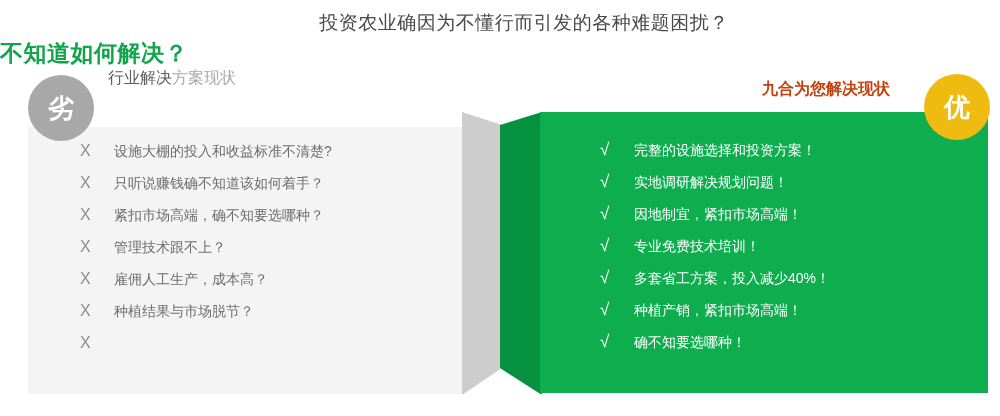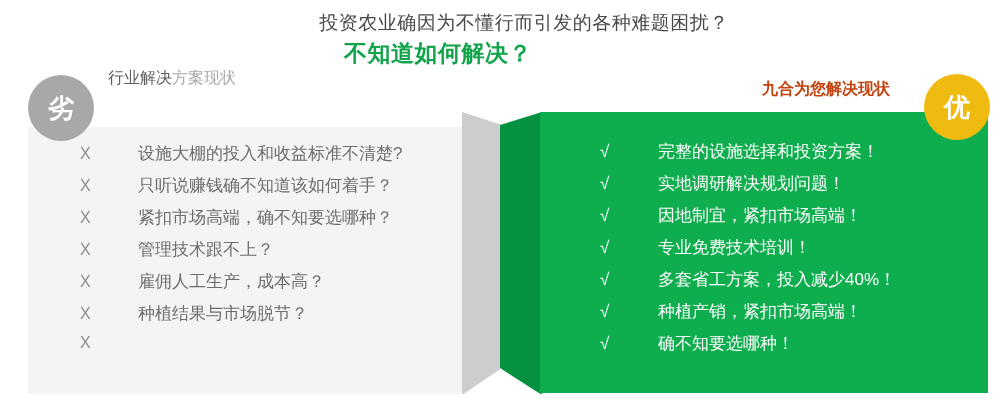--- a/index.html
+++ b/index.html
@@ -30,21 +30,20 @@
     color: #4a4a4a;
     letter-spacing: 0.5px;
     white-space: nowrap;
     padding-left: 24px;
   }
   .title-line2 {
     position: absolute;
     left: 0;
     top: 38px;
     width: 876px;
-    text-align: center;
     font-size: 23px;
     font-weight: bold;
     color: #11a44b;
     letter-spacing: 0.5px;
     white-space: nowrap;
   }
 
   
   .sub-left {
     position: absolute;
@@ -171,22 +170,21 @@
     align-items: baseline;
     height: 32px;
     white-space: nowrap;
   }
   .mark {
     width: 34px;
     flex: 0 0 34px;
     font-size: 16px;
   }
   .txt {
-    font-size: 17px;
-    margin-left: 24px;
+    font-size: 14px;
   }
   .list-left .mark { color: #8d8d8d; }
   .list-left .txt  { color: #6d6d6d; }
   .list-right .mark { color: #ffffff; font-size: 17px; }
   .list-right .txt  { color: #ffffff; }
 </style>
 </head>
 <body>
 
 <div class="stage">

